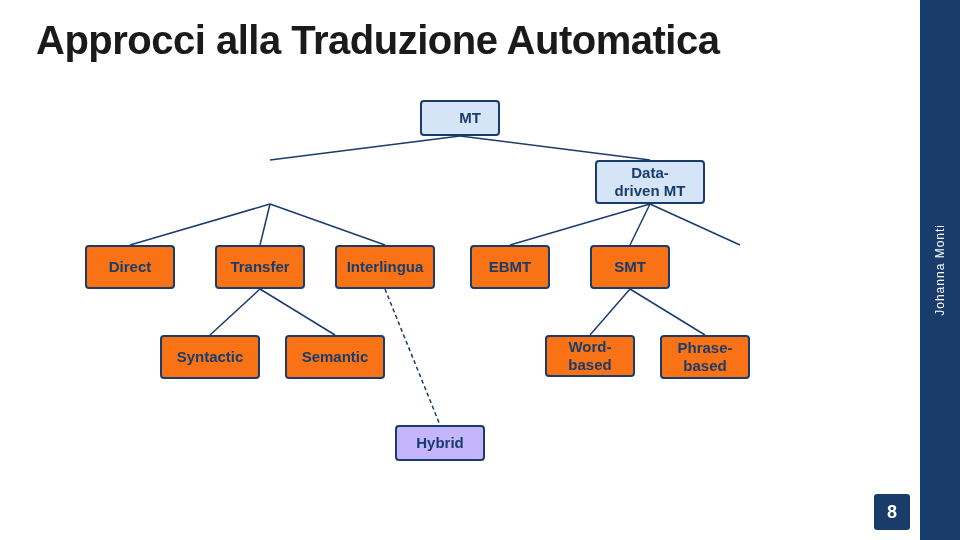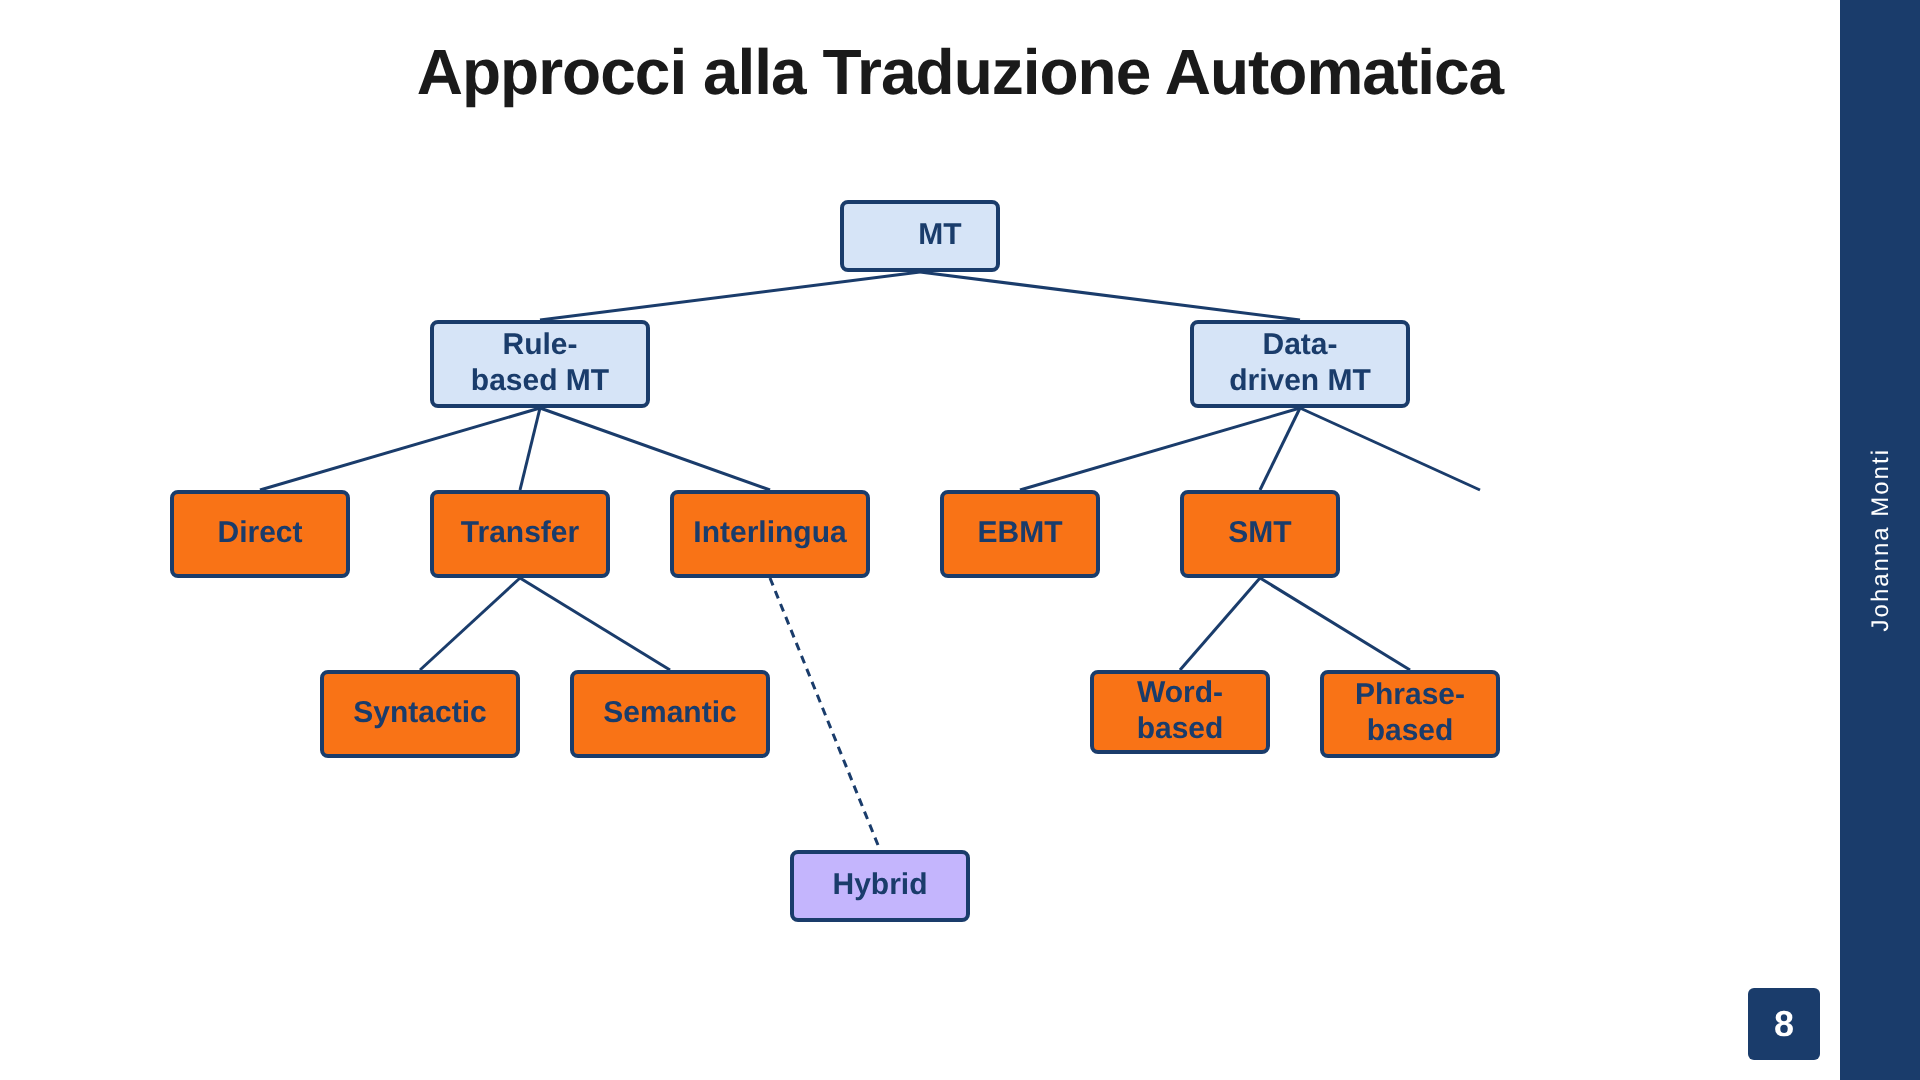--- a/index.html
+++ b/index.html
@@ -14,26 +14,25 @@
 
     .slide {
       width: 960px;
       height: 540px;
       background: #fff;
       position: relative;
       padding: 0;
     }
 
     .title {
-      font-size: 32px;
+      font-size: 40px;
       font-weight: bold;
       color: #1a1a1a;
       padding: 18px 36px 10px 36px;
       letter-spacing: -0.5px;
-      text-align: center;
     }
 
     .diagram-area {
       position: absolute;
       top: 90px;
       left: 0;
       width: 920px;
       height: 430px;
     }
 
@@ -197,24 +196,20 @@
       <line x1="630" y1="199" x2="590" y2="245" stroke="#1a3c6b" stroke-width="1.5"></line>
 
       <line x1="630" y1="199" x2="705" y2="245" stroke="#1a3c6b" stroke-width="1.5"></line>
 
       <line x1="385" y1="199" x2="440" y2="335" stroke="#1a3c6b" stroke-width="1.5" stroke-dasharray="4,3"></line>
     </svg>
 
     <div class="node node-mt">
       <span>MT</span>
     </div>
-    <div class="node node-rule">
-      <span style="white-space:pre-line;">Rule-
-based MT</span>
-    </div>
     <div class="node node-data">
       <span style="white-space:pre-line;">Data-
 driven MT</span>
     </div>
     <div class="node node-direct">
       <span>Direct</span>
     </div>
     <div class="node node-transfer">
       <span>Transfer</span>
     </div>

